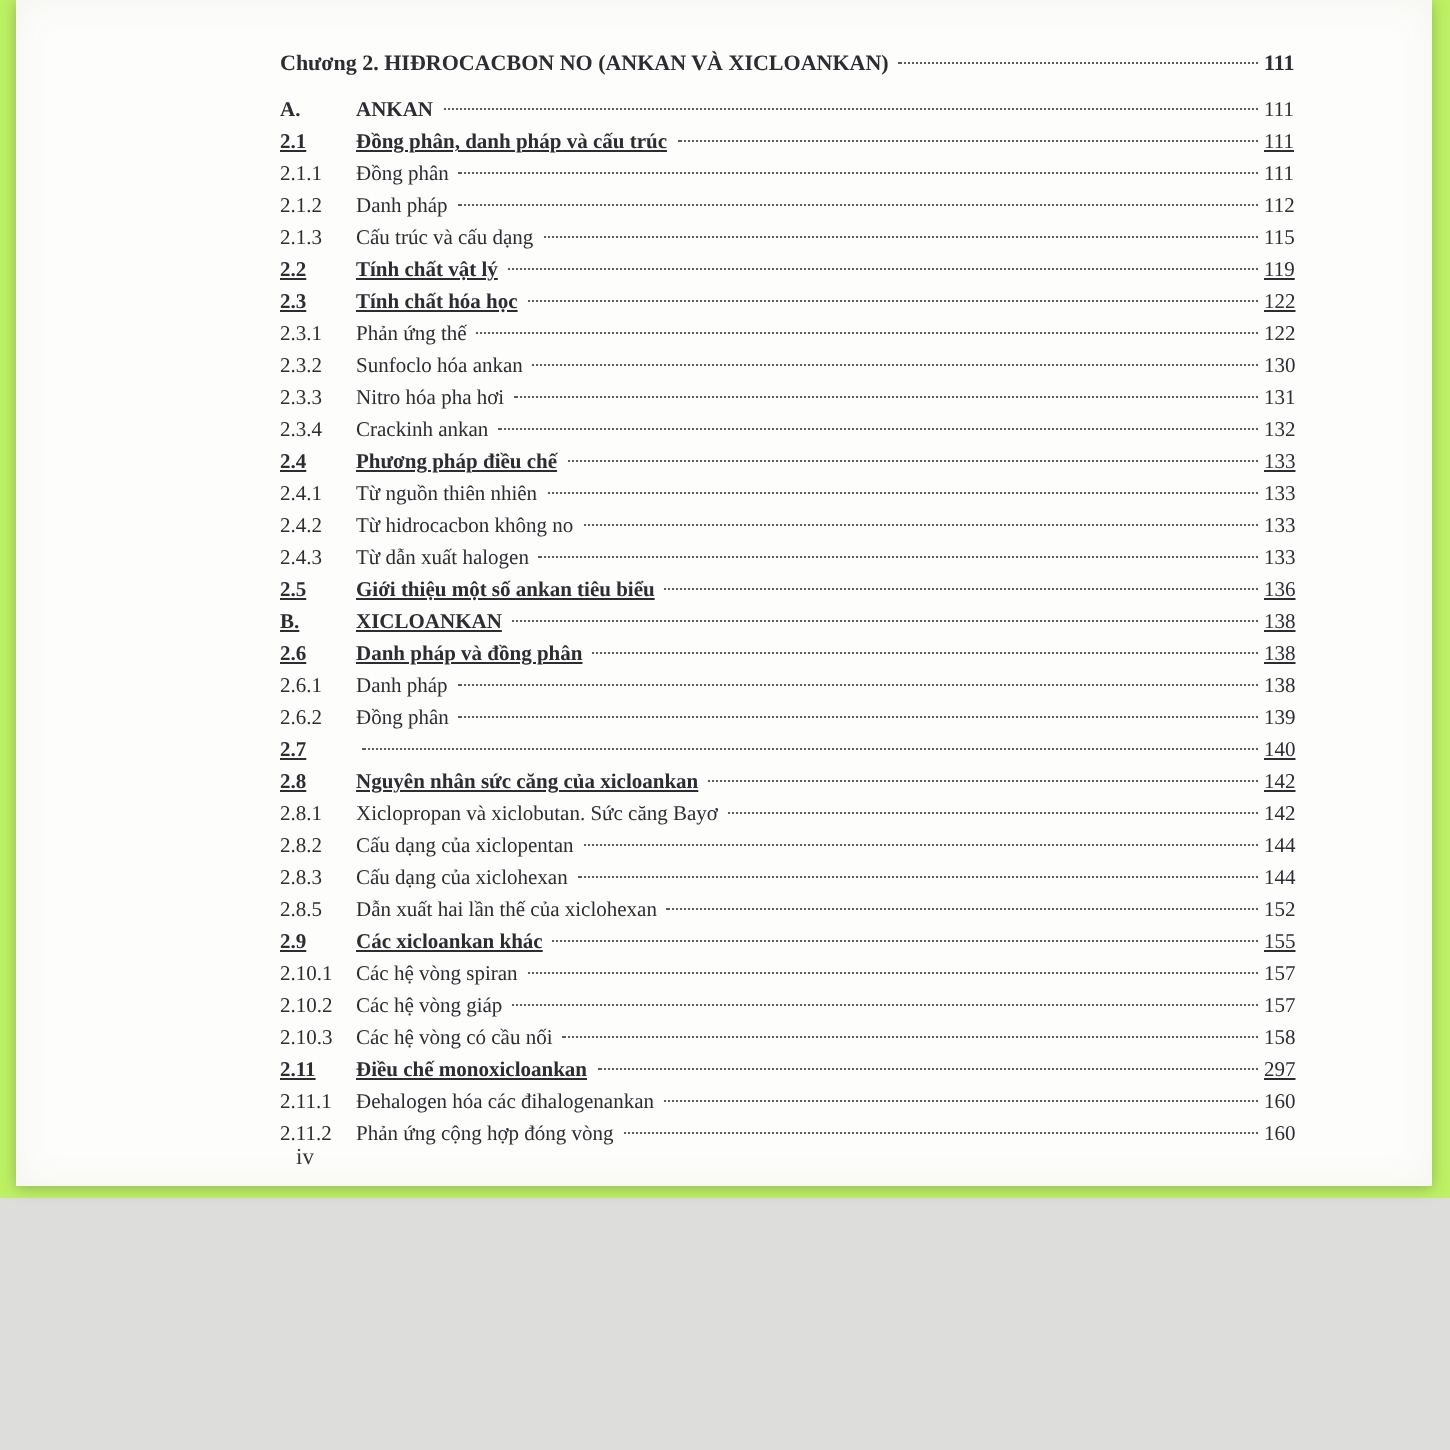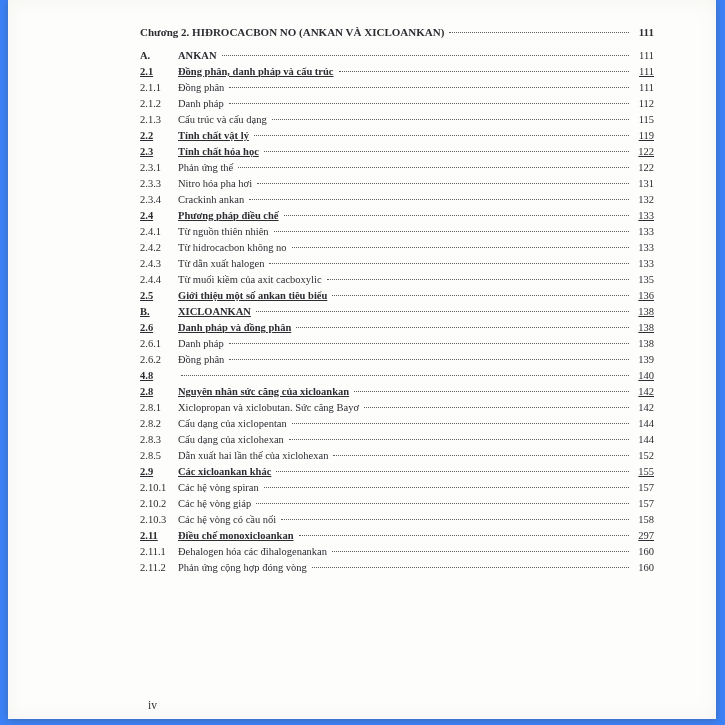--- a/index.html
+++ b/index.html
@@ -4,22 +4,22 @@
 <style>
   html, body { margin: 0; padding: 0; }
   body {
     width: 725px; height: 725px;
     background: #dddddb;
     font-family: "Liberation Serif", serif;
     overflow: hidden;
   }
   .scan {
     position: relative;
-    width: 725px; height: 725px;
-    background: #3b82f6;
+    width: 725px; height: 599px;
+    background: #bef264;
   }
   .page {
     position: absolute;
     left: 8px; top: 0; right: 9px; bottom: 6px;
     background: #fdfdfb;
     box-shadow: 0 1px 7px rgba(60,60,55,0.35), inset 0 0 18px rgba(120,115,100,0.07);
   }
   .toc {
     position: absolute;
     left: 132px; right: 62px; top: 24px;
@@ -41,21 +41,21 @@
   .row.section .num, .row.section .title { font-weight: bold; }
   .num { flex: none; width: 38px; }
   .title { flex: none; padding-right: 2px; }
   .leader {
     flex: 1 1 auto;
     border-bottom: 1.5px dotted #5a5a60;
     margin: 0 3px;
     transform: translateY(-3px);
     min-width: 10px;
   }
-  .pg { flex: none; width: 22px; text-align: right; }
+  .pg { flex: none; width: 22px; }
   .footer {
     position: absolute;
     left: 140px; bottom: 8px;
     font-size: 11.5px;
     color: #33333a;
   }
 </style>
 </head>
 <body>
 
@@ -109,20 +109,26 @@
           <span class="leader"></span>
           <span class="pg">122</span>
         </div>
         <div class="row sub">
           <span class="num">2.3.1</span>
           <span class="title">Phản ứng thế</span>
           <span class="leader"></span>
           <span class="pg">122</span>
         </div>
         <div class="row sub">
+          <span class="num">2.3.2</span>
+          <span class="title">Sunfoclo hóa ankan</span>
+          <span class="leader"></span>
+          <span class="pg">130</span>
+        </div>
+        <div class="row sub">
           <span class="num">2.3.3</span>
           <span class="title">Nitro hóa pha hơi</span>
           <span class="leader"></span>
           <span class="pg">131</span>
         </div>
         <div class="row sub">
           <span class="num">2.3.4</span>
           <span class="title">Crackinh ankan</span>
           <span class="leader"></span>
           <span class="pg">132</span>
@@ -144,26 +150,20 @@
           <span class="title">Từ hidrocacbon không no</span>
           <span class="leader"></span>
           <span class="pg">133</span>
         </div>
         <div class="row sub">
           <span class="num">2.4.3</span>
           <span class="title">Từ dẫn xuất halogen</span>
           <span class="leader"></span>
           <span class="pg">133</span>
         </div>
-        <div class="row sub">
-          <span class="num">2.4.4</span>
-          <span class="title">Từ muối kiềm của axit cacboxylic</span>
-          <span class="leader"></span>
-          <span class="pg">135</span>
-        </div>
         <div class="row section gap">
           <span class="num">2.5</span>
           <span class="title">Giới thiệu một số ankan tiêu biểu</span>
           <span class="leader"></span>
           <span class="pg">136</span>
         </div>
         <div class="row section gap">
           <span class="num">B.</span>
           <span class="title">XICLOANKAN</span>
           <span class="leader"></span>
@@ -181,21 +181,21 @@
           <span class="leader"></span>
           <span class="pg">138</span>
         </div>
         <div class="row sub">
           <span class="num">2.6.2</span>
           <span class="title">Đồng phân</span>
           <span class="leader"></span>
           <span class="pg">139</span>
         </div>
         <div class="row section gap">
-          <span class="num">4.8</span>
+          <span class="num">2.7</span>
           <span class="leader"></span>
           <span class="pg">140</span>
         </div>
         <div class="row section gap">
           <span class="num">2.8</span>
           <span class="title">Nguyên nhân sức căng của xicloankan</span>
           <span class="leader"></span>
           <span class="pg">142</span>
         </div>
         <div class="row sub">

